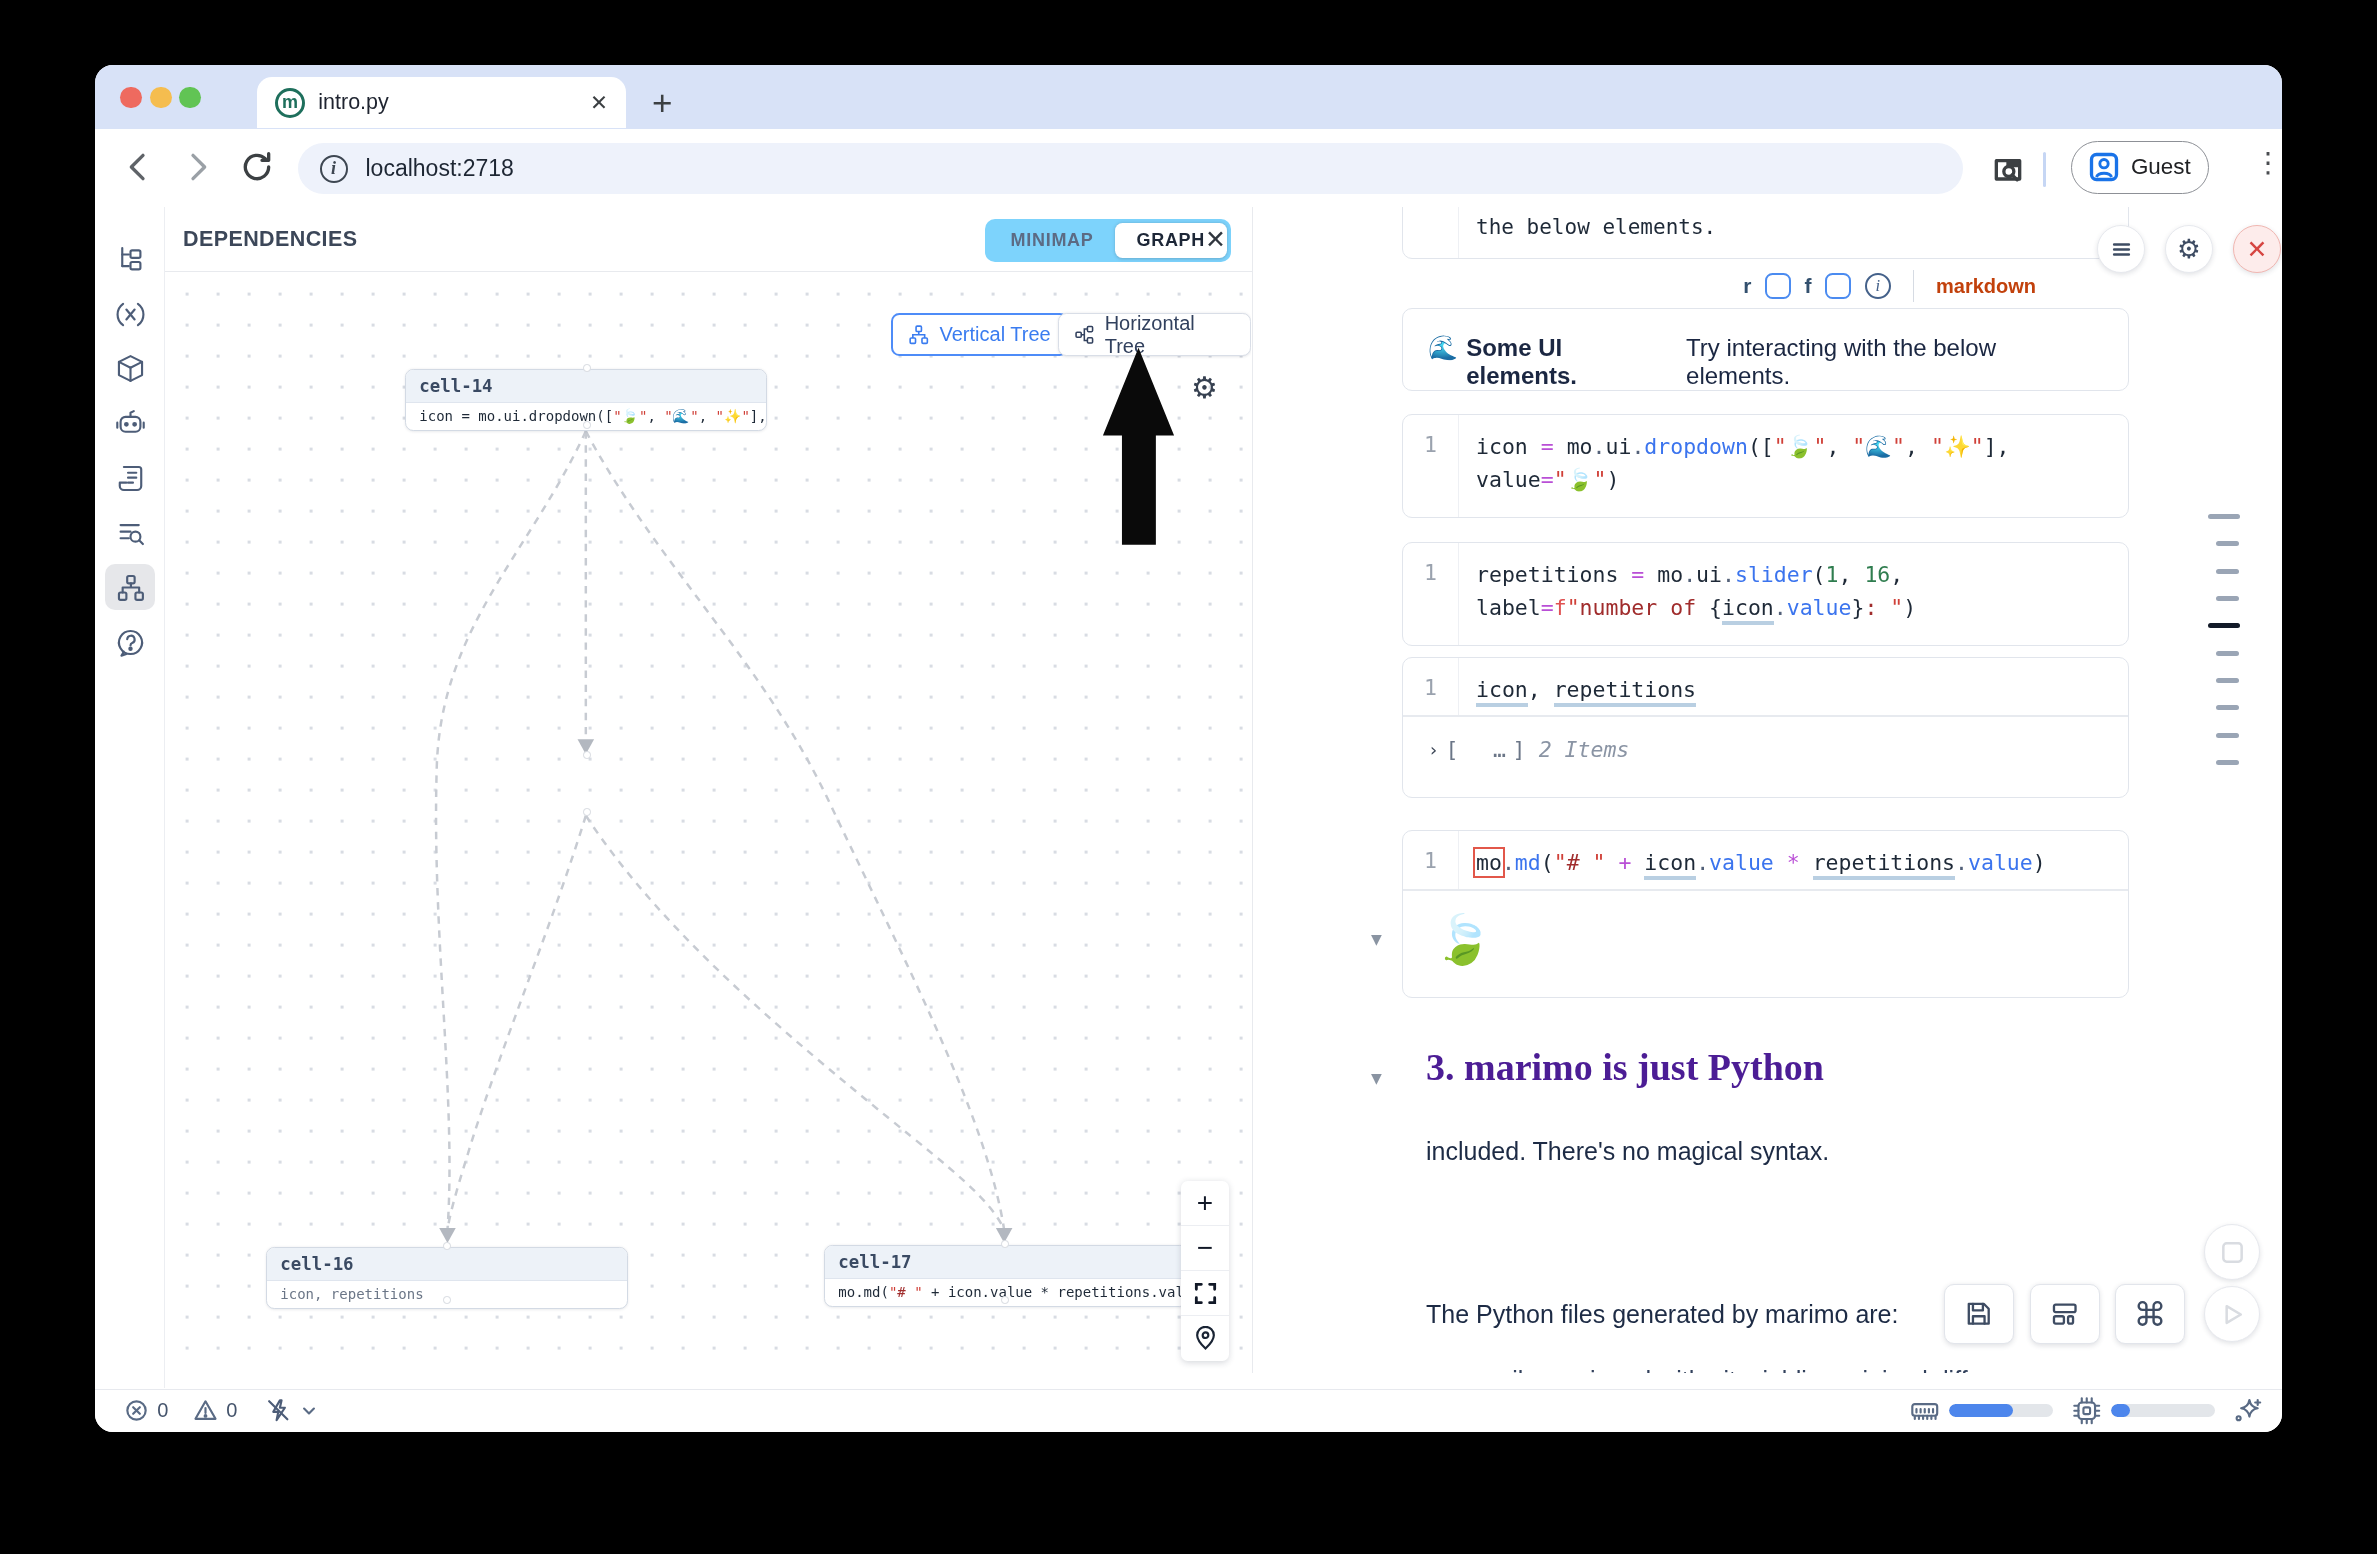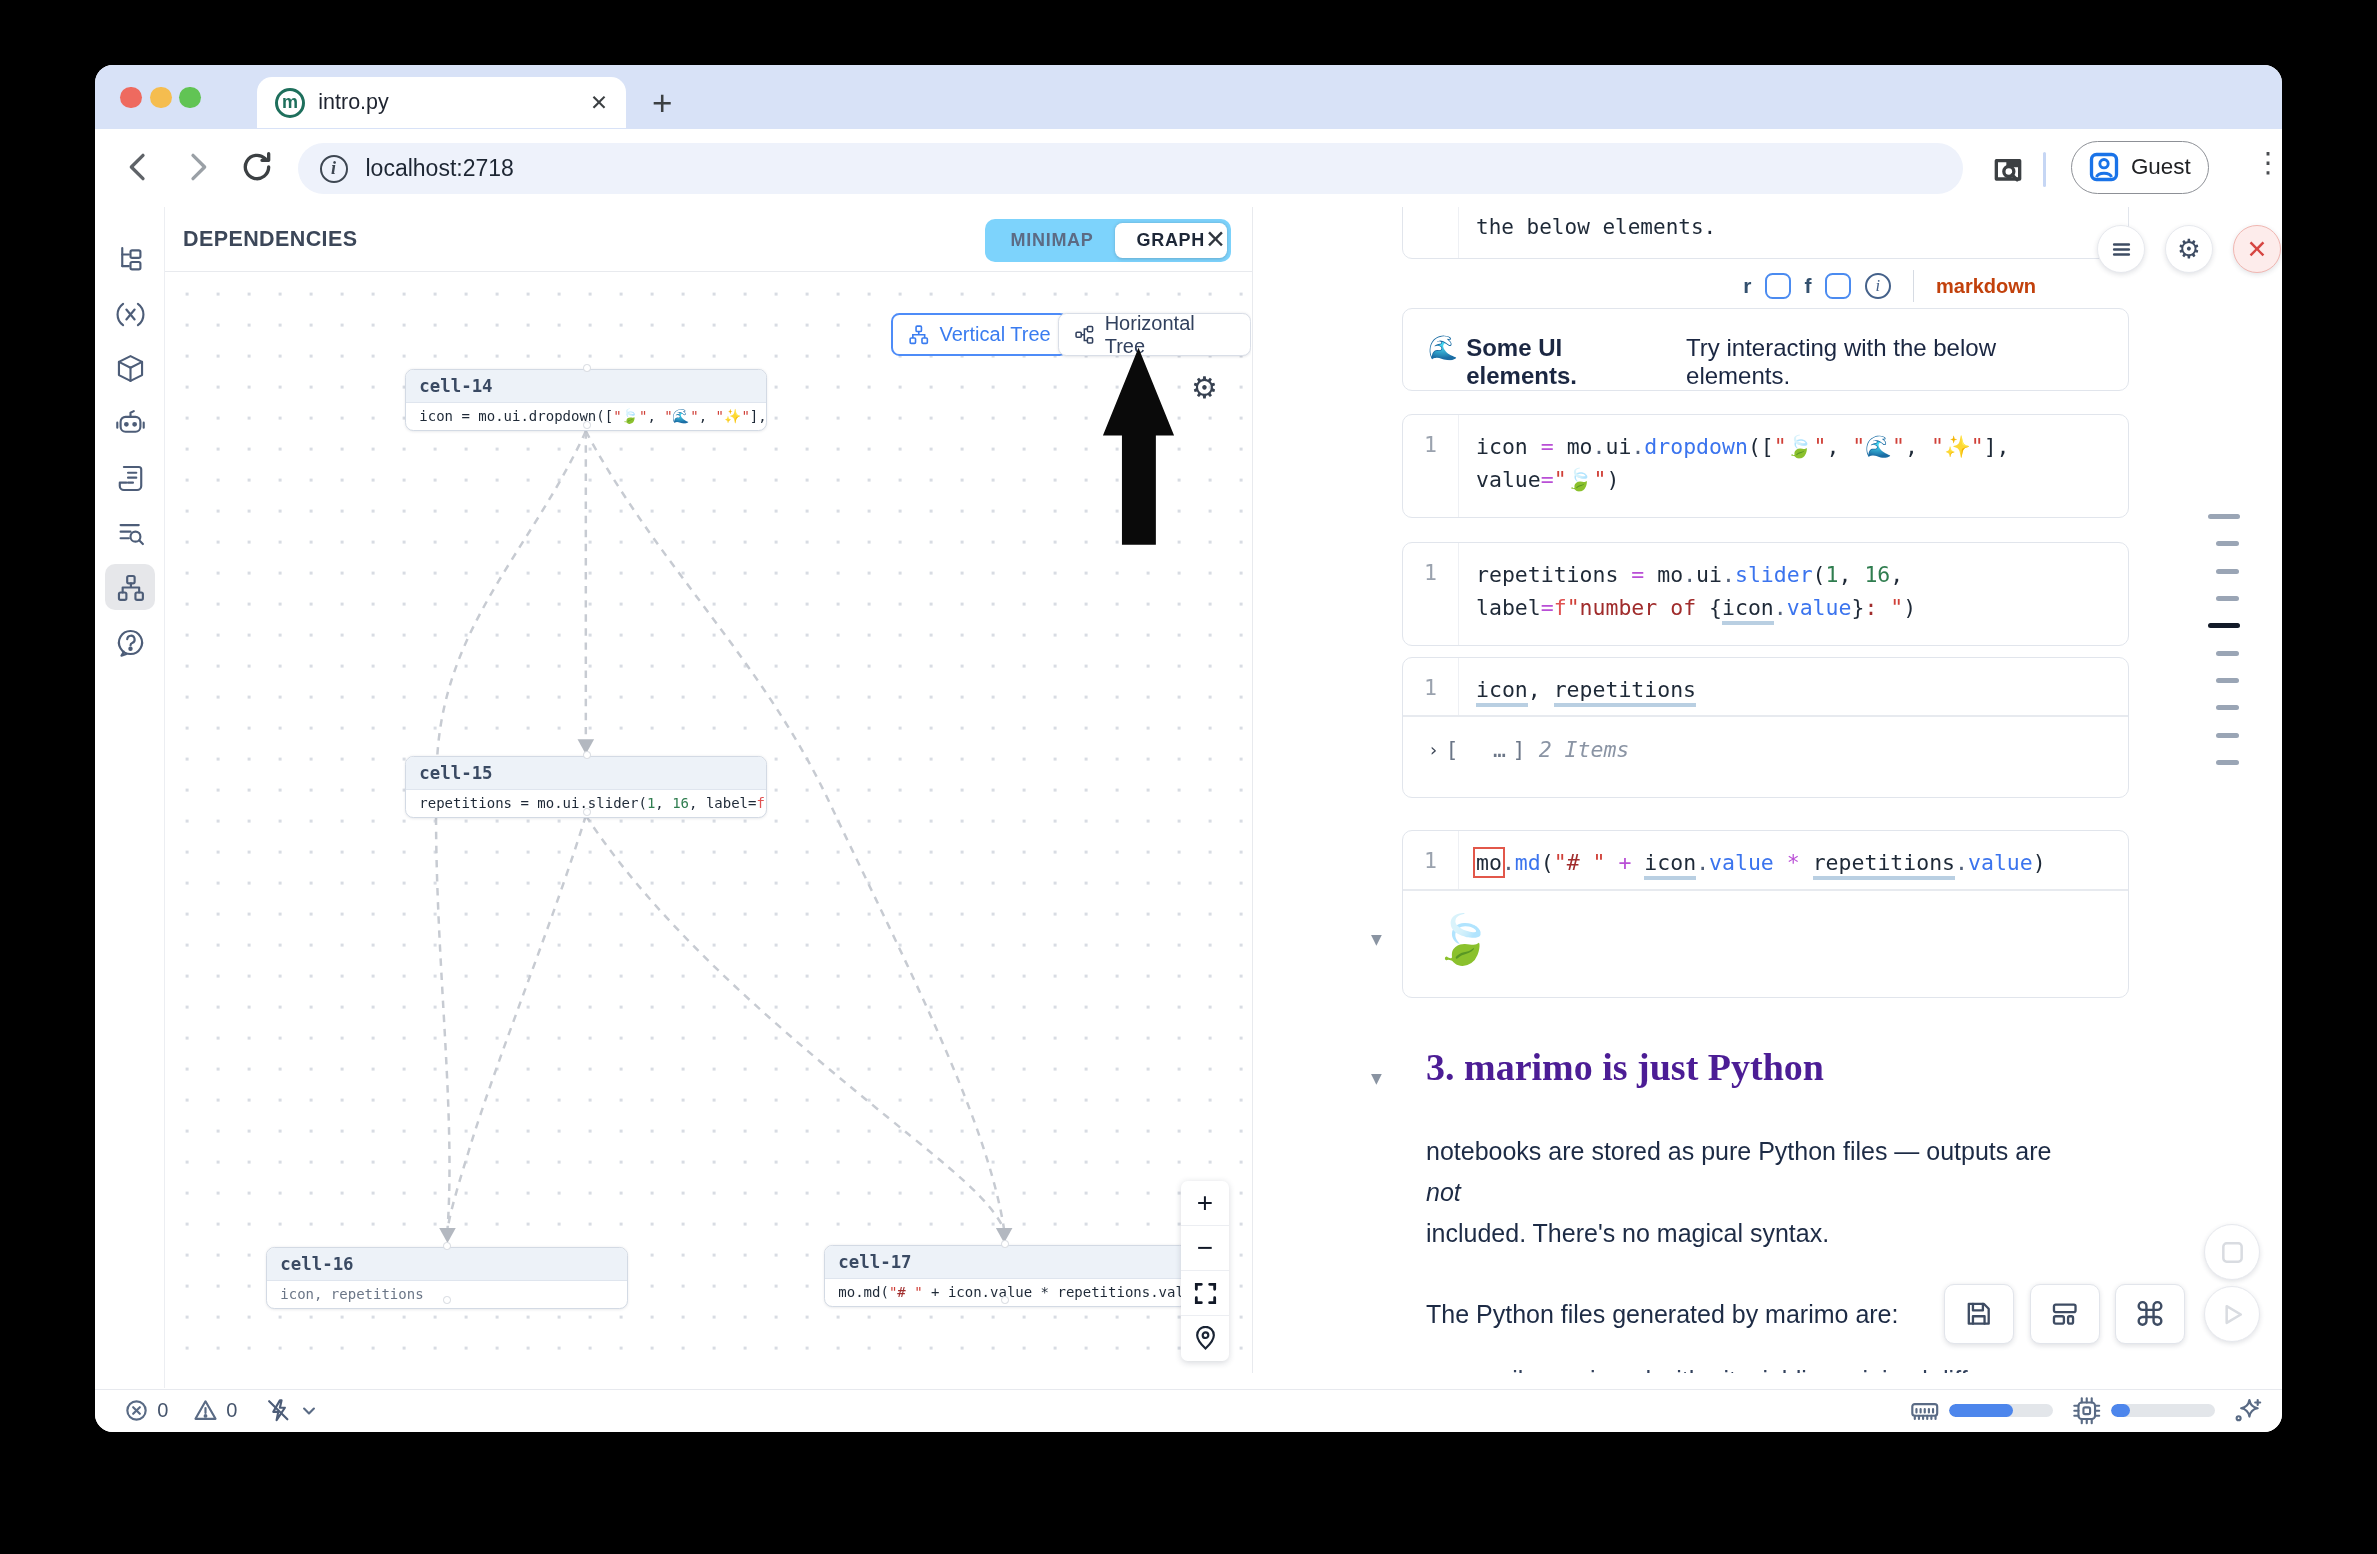--- a/index.html
+++ b/index.html
@@ -267,24 +267,20 @@
                 <path d="M14 20 h6 M20 20 v-11 h6 M20 20 v11 h6"></path>
               </svg>
           <span>Horizontal Tree</span>
         </div>
         <div class="gearbtn">⚙</div>
 
         <div class="node" style="left:240px;top:97px;width:362px;">
           <div class="node-h">cell-14</div>
           <div class="node-c"><span class="tk-pl">icon = mo.ui.dropdown([</span><span class="tk-qt">"</span><span class="tk-pl">🍃</span><span class="tk-qt">"</span><span class="tk-pl">, </span><span class="tk-qt">"</span><span class="tk-pl">🌊</span><span class="tk-qt">"</span><span class="tk-pl">, </span><span class="tk-qt">"</span><span class="tk-pl">✨</span><span class="tk-qt">"</span><span class="tk-pl">], value=</span></div>
         </div>
-        <div class="node" style="left:240px;top:484px;width:362px;">
-          <div class="node-h">cell-15</div>
-          <div class="node-c"><span class="tk-pl">repetitions = mo.ui.slider(</span><span class="tk-nu">1</span><span class="tk-pl">, </span><span class="tk-nu">16</span><span class="tk-pl">, label=</span><span class="tk-fp">f</span></div>
-        </div>
         <div class="node" style="left:101px;top:975px;width:362px;">
           <div class="node-h">cell-16</div>
           <div class="node-c"><span class="tk-gr">icon, repetitions</span></div>
         </div>
         <div class="node" style="left:659px;top:973px;width:364px;">
           <div class="node-h">cell-17</div>
           <div class="node-c"><span class="tk-pl">mo.md(</span><span class="tk-qt">"</span><span class="tk-st"># </span><span class="tk-qt">"</span><span class="tk-pl"> + icon.value * repetitions.value)</span></div>
         </div>
 
         <div class="ndot" style="left:418px;top:92px;"></div>
@@ -381,21 +377,20 @@
           <div><span class="tk-pl tk-box">mo</span><span class="tk-pu">.</span><span class="tk-fn">md</span><span class="tk-pl">(</span><span class="tk-qt">"</span><span class="tk-st"># </span><span class="tk-qt">"</span><span class="tk-pl"> </span><span class="tk-op">+</span><span class="tk-pl"> </span><span class="tk-pl tk-u">icon</span><span class="tk-pu">.</span><span class="tk-fn">value</span><span class="tk-pl"> </span><span class="tk-op">*</span><span class="tk-pl"> </span><span class="tk-pl tk-u">repetitions</span><span class="tk-pu">.</span><span class="tk-fn">value</span><span class="tk-pl">)</span></div>
         </div>
         <div class="cell-divider" style="top:58px;"></div>
         <div style="position:absolute;left:30px;top:80px;font-size:48px;">🍃</div>
       </div>
       <div class="chev" style="position:absolute;left:116px;top:719px;">▾</div>
 
       <div class="chev" style="position:absolute;left:116px;top:858px;">▾</div>
       <div class="serif-h" style="position:absolute;left:171px;top:838px;">3. marimo is just Python</div>
       <div class="para" style="position:absolute;left:171px;top:924px;width:663px;">
-        <div><span>notebooks are stored as pure Python files — outputs are </span><i>not</i></div>
         <div>included. There's no magical syntax.</div>
       </div>
       <div class="para" style="position:absolute;left:171px;top:1087px;">The Python files generated by marimo are:</div>
       <div class="para" style="position:absolute;left:217px;top:1153px;color:#32415c;">easily versioned with git, yielding minimal diffs</div>
 
       <div class="float-btn" style="left:689px;top:1077px;">
         <svg width="31.5" height="31.5" viewBox="0 0 38 38" class="icon-stroke" style="stroke:#3e4c63;stroke-width:2.8;">
               <path d="M7 7 h18 l6 6 v18 h-24 z"></path>
               <path d="M12 7 v8 h12 v-8"></path>
               <path d="M12 31 v-9 h14 v9"></path>

